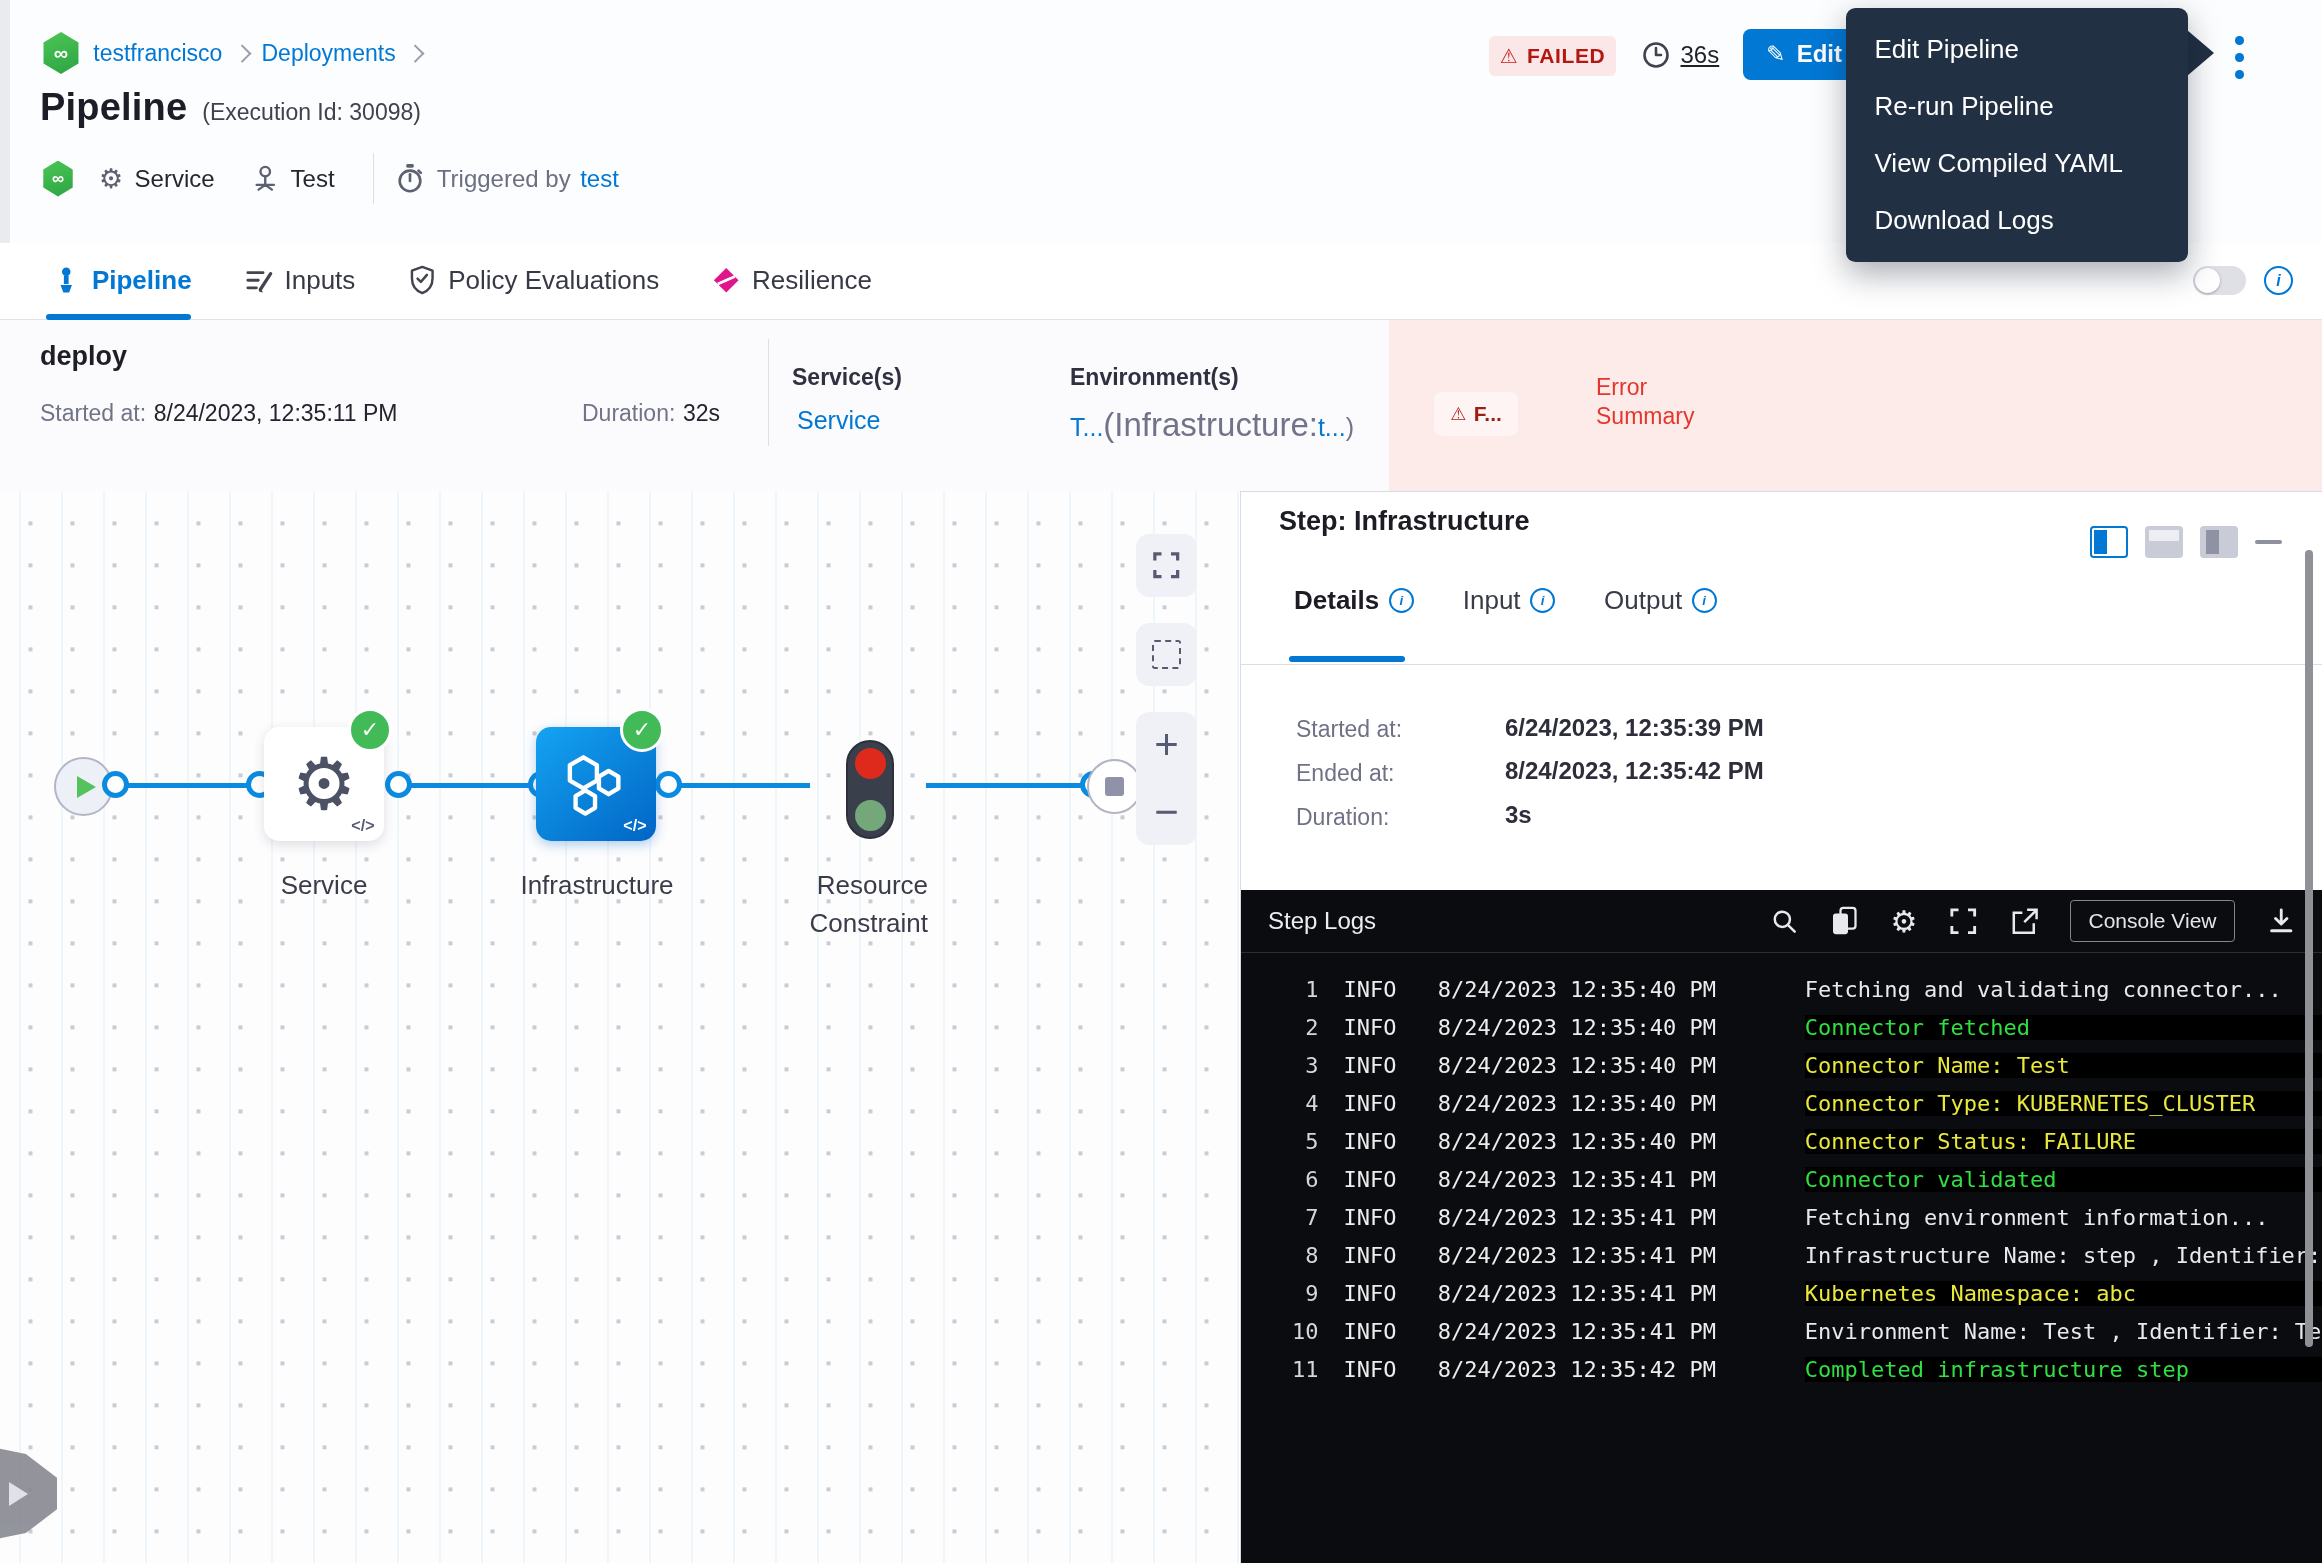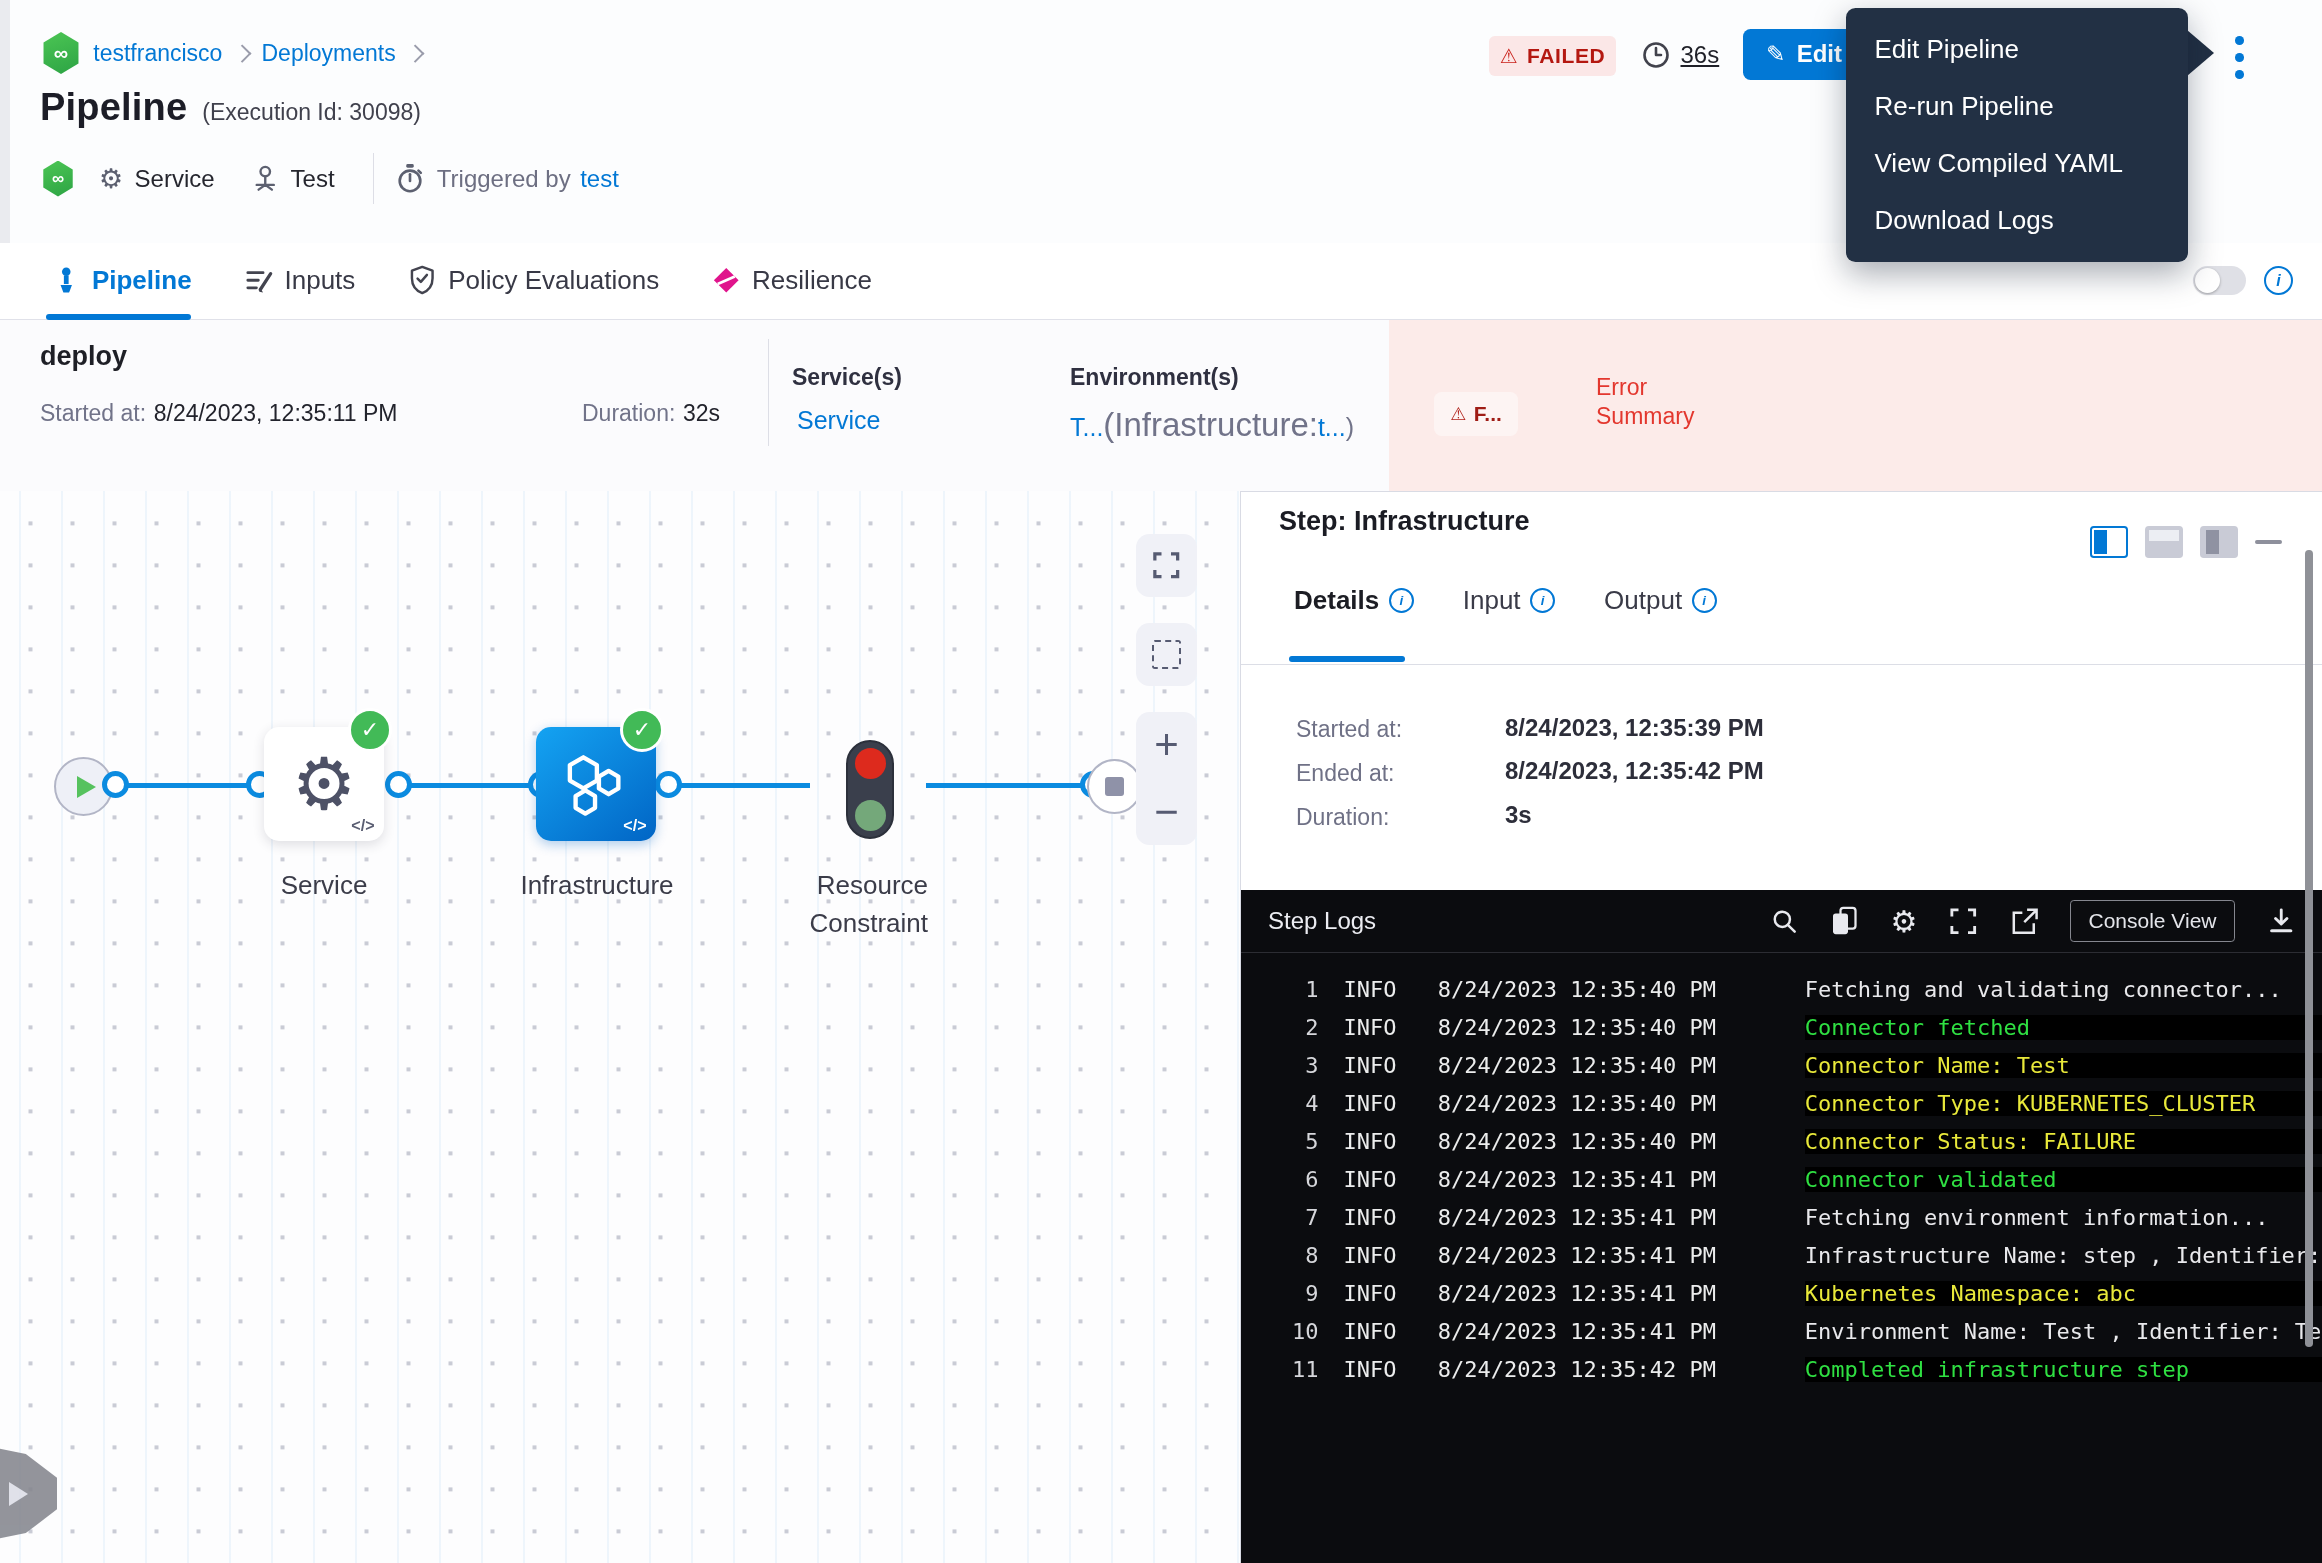--- a/index.html
+++ b/index.html
@@ -396,21 +396,21 @@
         <span>Output</span>
         <span class="infoicon" style="width:21px;height:21px;font-size:13.3px;">
             <span>i</span>
           </span>
       </div>
     </div>
     <div class="abs punderline"></div>
     <div class="abs pdiv"></div>
 
     <div class="abs dlabel" style="left:55px;top:224px;">Started at:</div>
-    <div class="abs dval" style="left:264px;top:222px;">8/24/2023, 12:35:39 PM</div>
+    <div class="abs dval" style="left:264px;top:222px;">6/24/2023, 12:35:39 PM</div>
     <div class="abs dlabel" style="left:55px;top:268px;">Ended at:</div>
     <div class="abs dval" style="left:264px;top:265px;">8/24/2023, 12:35:42 PM</div>
     <div class="abs dlabel" style="left:55px;top:312px;">Duration:</div>
     <div class="abs dval" style="left:264px;top:309px;">3s</div>
 
     <div class="logs">
       <div class="loghdr">
         <span class="logtitle">Step Logs</span>
         <div class="flex" style="position:absolute;right:27px;gap:32px;">
           <span class="lbtn">

